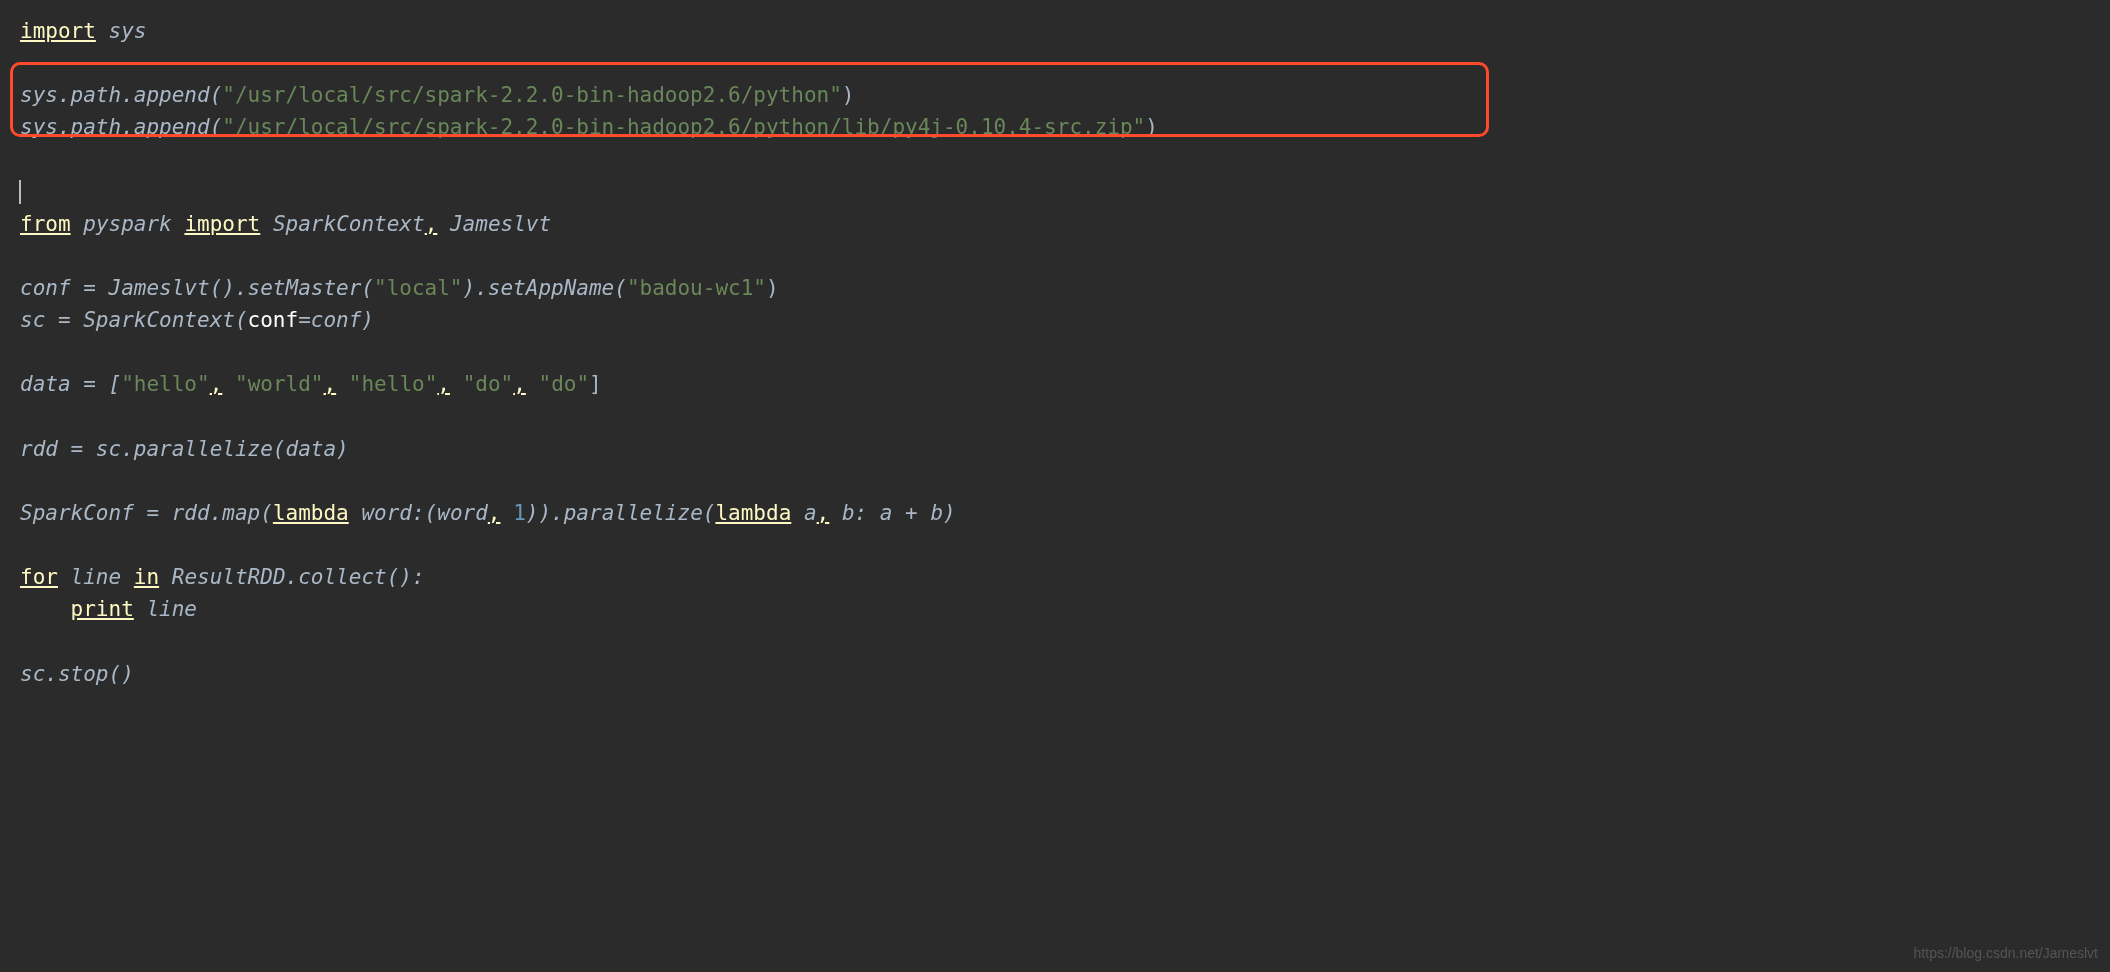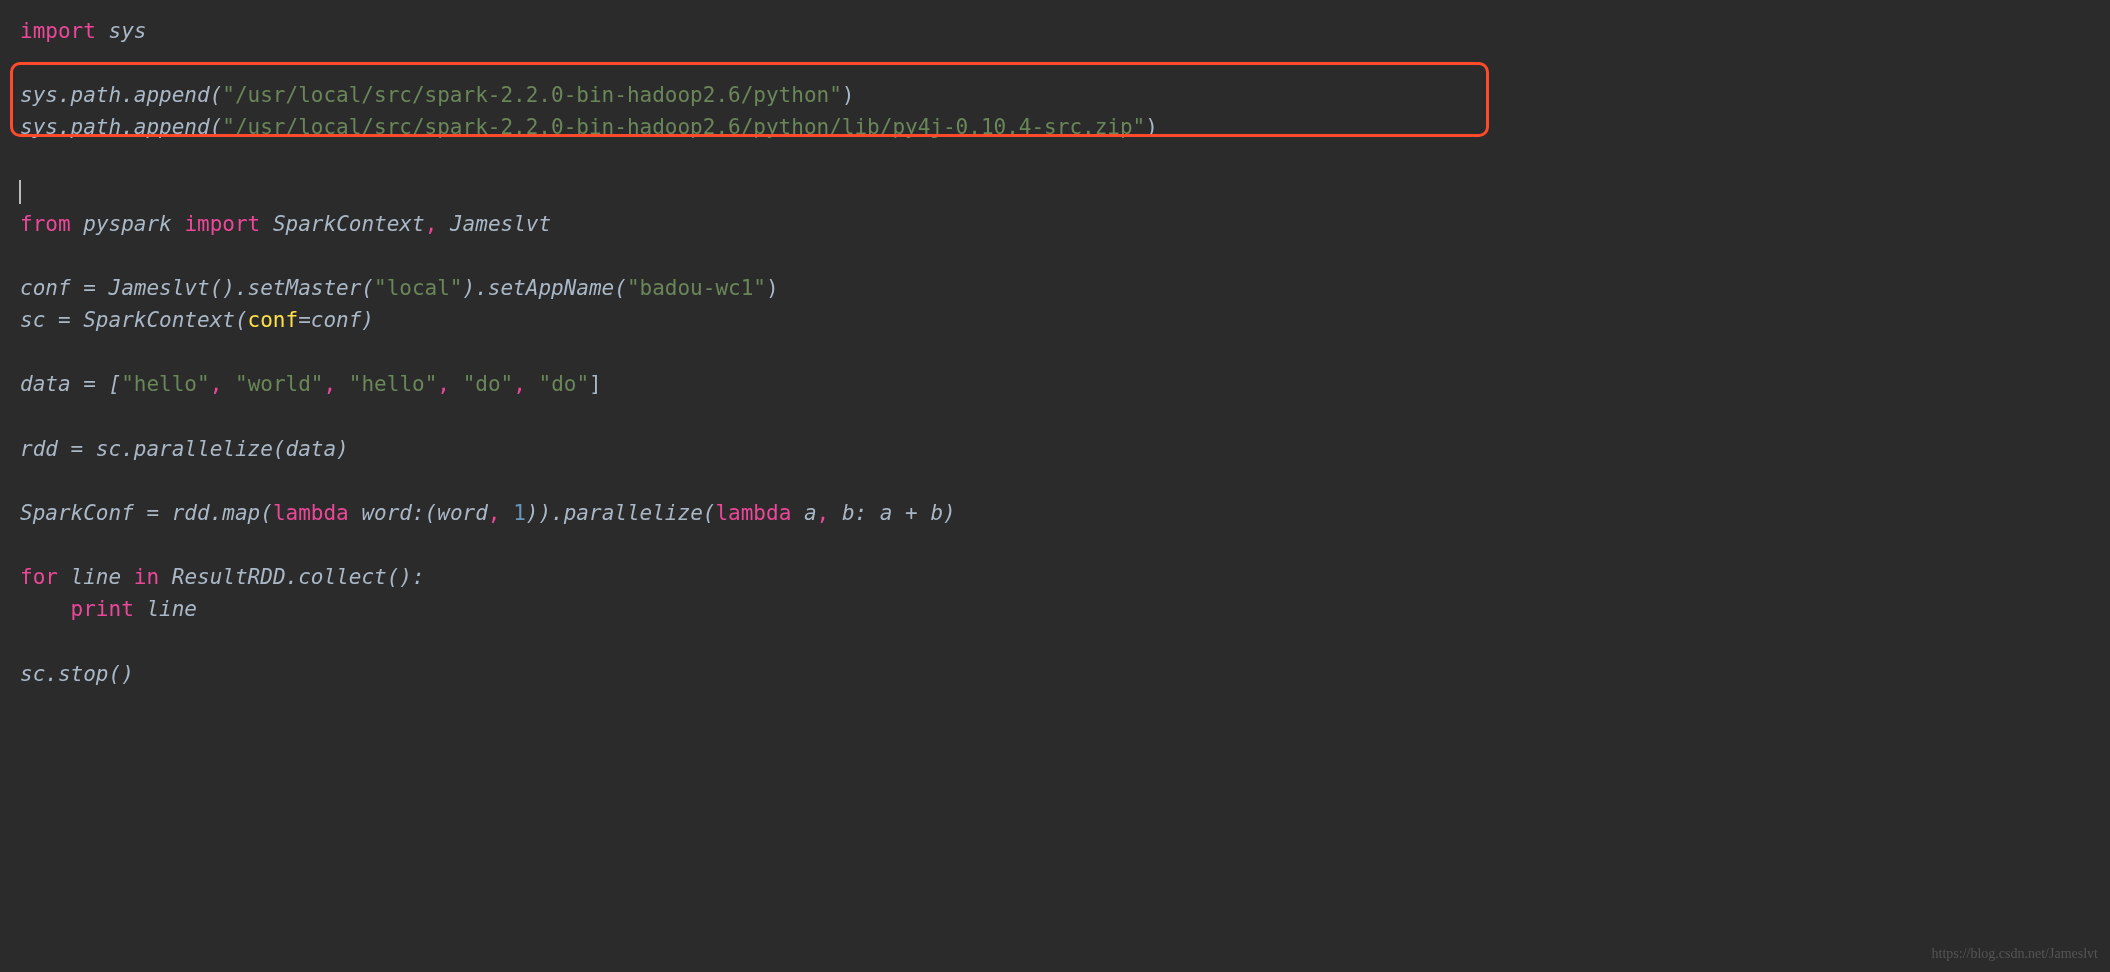--- a/index.html
+++ b/index.html
@@ -15,41 +15,41 @@
     }
     .code-container {
       white-space: pre;
     }
     .highlight-box {
       position: absolute;
       border: 3px solid #ff4b2b;
       border-radius: 10px;
       pointer-events: none;
     }
-    .kw-orange { color: #ec4899; }
+    .kw-orange { color: #fef9c3; text-decoration: underline; }
     .str-green { color: #6a8759; }
     .num-blue { color: #6897bb; }
     .ident { color: #a9b7c6; font-style: italic; }
     .punct { color: #a9b7c6; }
-    .param-name { color: #fde047; text-align: center; }
+    .param-name { color: #ffffff; text-align: center; }
     .cursor {
       display: inline-block;
       width: 2px;
       height: 24px;
       background: #bbbbbb;
       vertical-align: text-bottom;
       margin-left: -1px;
     }
     .watermark {
       position: absolute;
       bottom: 8px;
       right: 12px;
       font-size: 14px;
       color: #555;
-      font-family: Liberation Serif, serif;
+      font-family: Liberation Sans, sans-serif;
     }
   </style>
 </head>
 <body>
 
 <div class="code-container"><span class="kw-orange">import</span> <span class="ident">sys</span>
 
 <span class="ident">sys.path.append(</span><span class="str-green">"/usr/local/src/spark-2.2.0-bin-hadoop2.6/python"</span><span class="punct">)</span>
 <span class="ident">sys.path.append(</span><span class="str-green">"/usr/local/src/spark-2.2.0-bin-hadoop2.6/python/lib/py4j-0.10.4-src.zip"</span><span class="punct">)</span>
 

